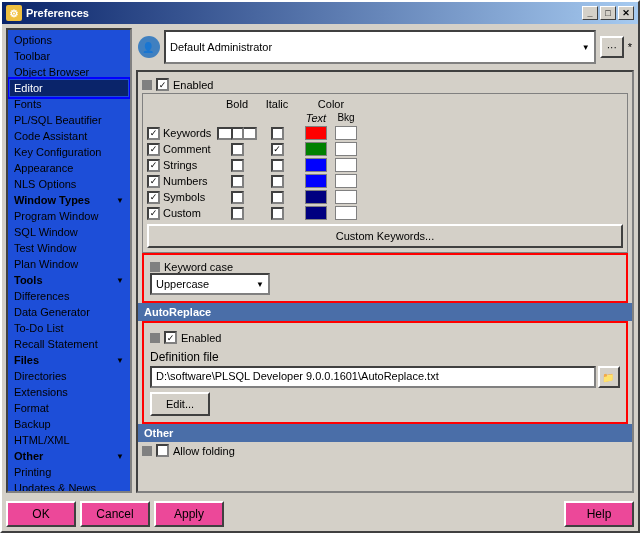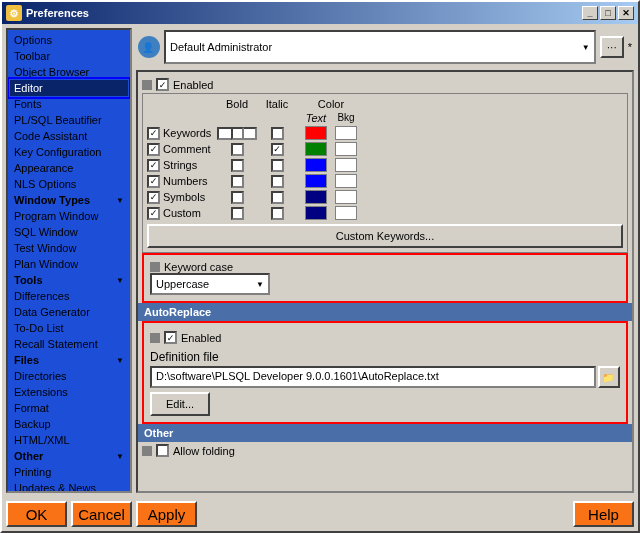--- a/index.html
+++ b/index.html
@@ -365,28 +365,28 @@
       display: flex;
       justify-content: space-between;
       padding: 4px;
       flex-shrink: 0;
     }
 
     .bottom-left { display: flex; gap: 4px; }
     .bottom-right { display: flex; }
 
     .bottom-btn {
-      width: 61px;
+      width: 70px;
       height: 26px;
-      background: #f97316;
+      background: #ec4899;
       border: 2px solid #ffffff;
       border-right-color: #404040;
       border-bottom-color: #404040;
       cursor: pointer;
-      font-size: 15px;
+      font-size: 12px;
     }
 
     .editor-selected-outline {
       outline: 2px solid #0000ff;
       outline-offset: 1px;
     }
   </style>
 </head>
 <body>
 

